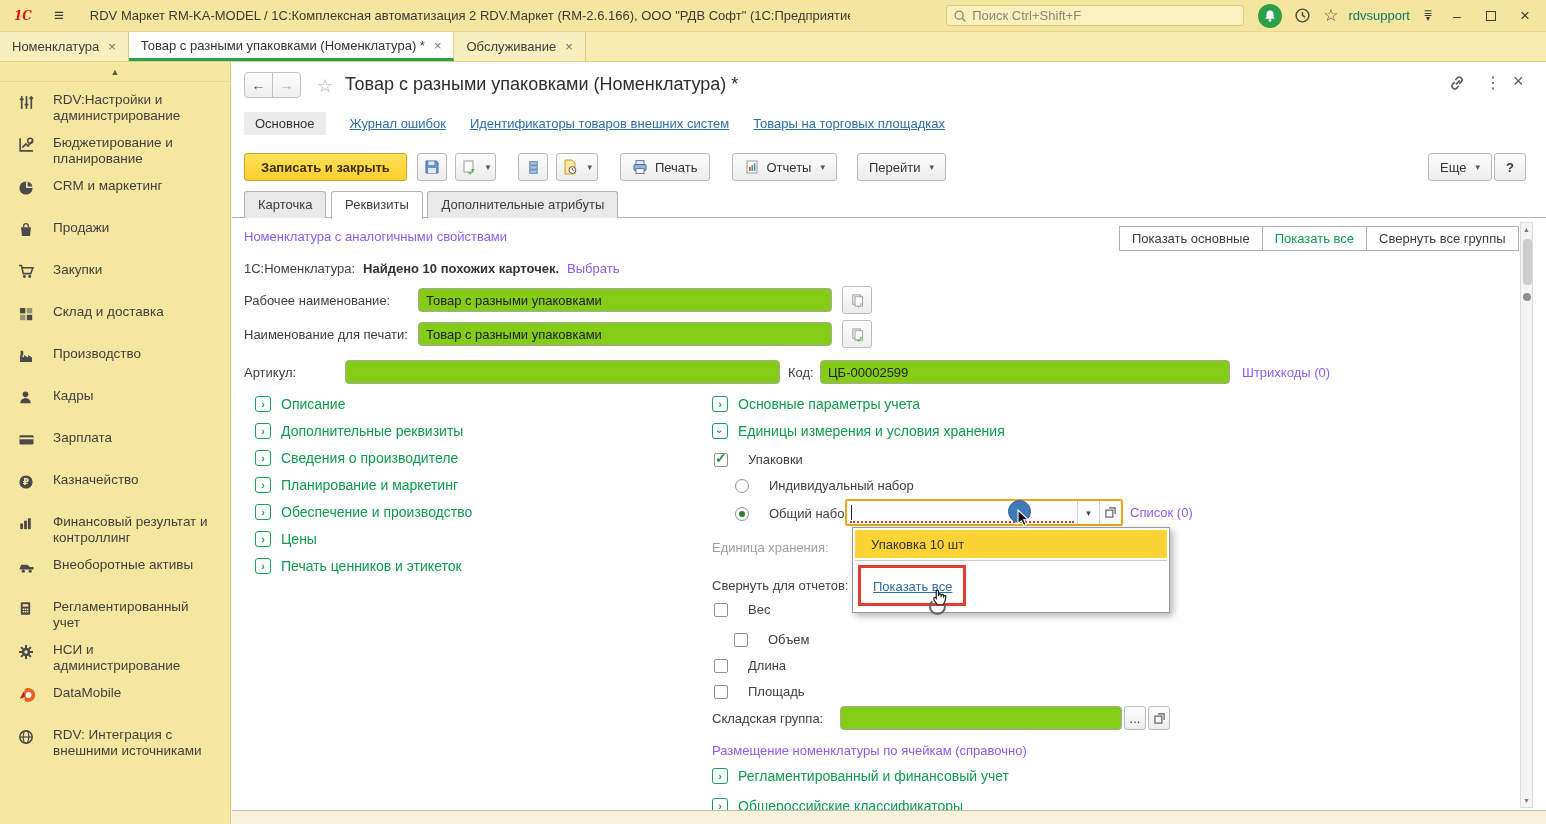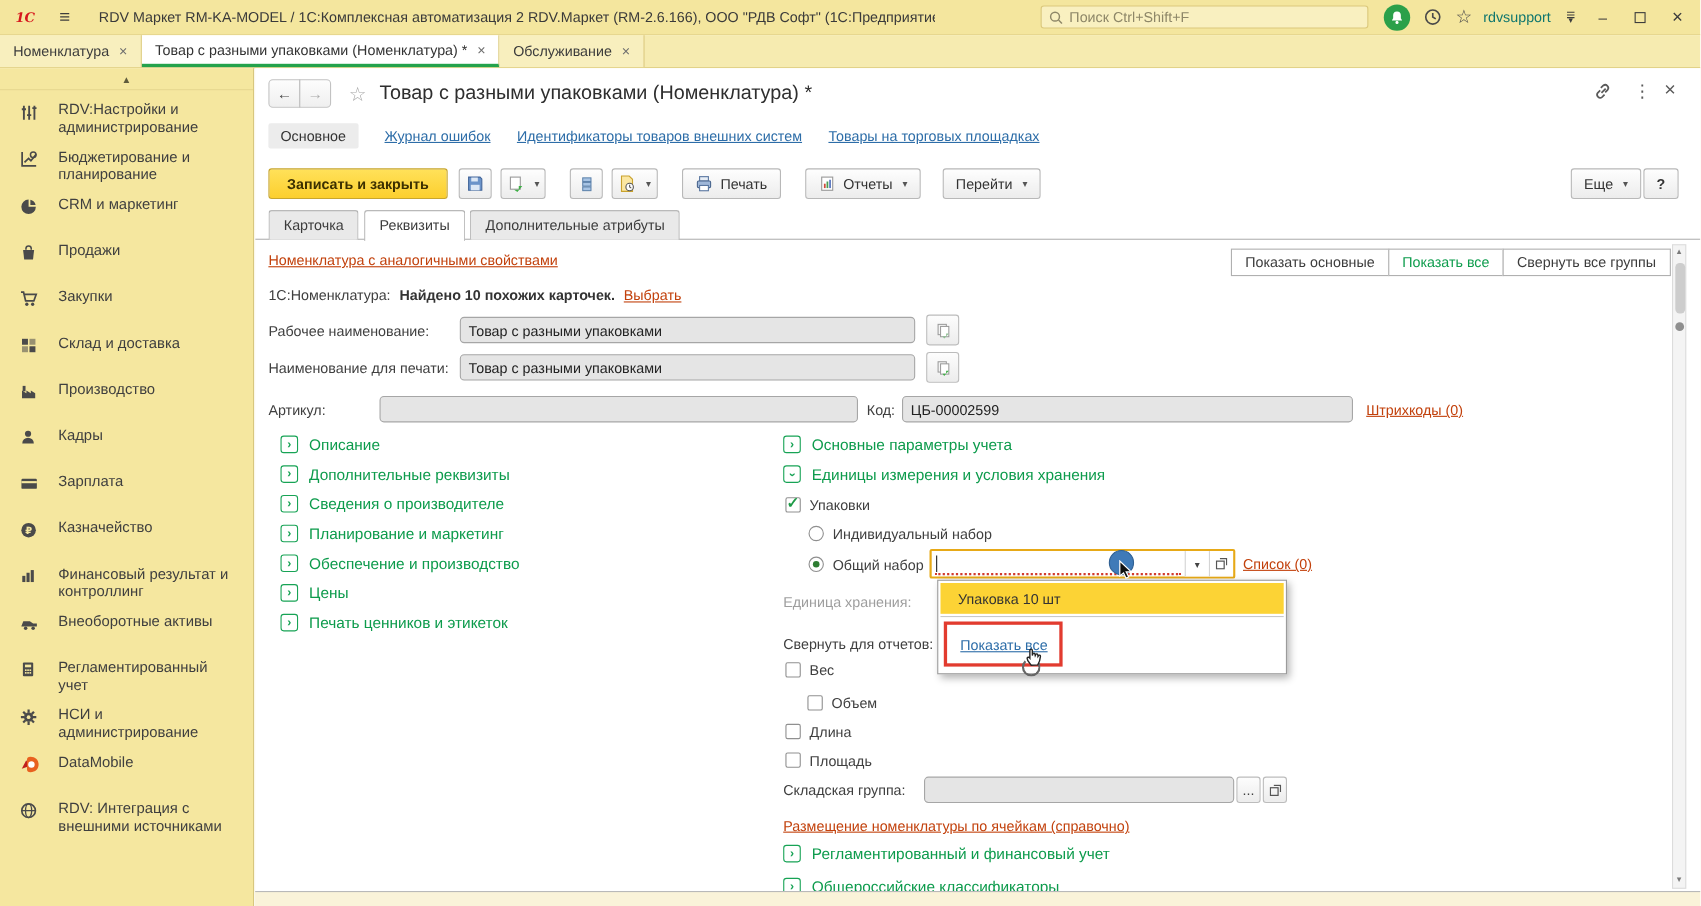--- a/index.html
+++ b/index.html
@@ -42,50 +42,50 @@
   .main{position:absolute;left:232px;top:62px;width:1314px;height:762px;background:#faf3d9}
   .panel{position:absolute;left:0;top:0;width:1314px;height:748px;background:#fff;overflow:hidden}
   .footer-strip{position:absolute;left:0;top:748px;width:1314px;height:14px;background:#faf3d9;border-top:1px solid #b9b9b9}
 
   .navbtn{width:29px;height:26px;background:linear-gradient(#fdfdfd,#efefef);border:1px solid #c2c2c2;display:flex;align-items:center;justify-content:center;font-size:14px}
   .fstar{color:#a9a9a9;font-size:18px}
   .ftitle{font-size:18px;color:#2e2e2e;font-weight:400;white-space:nowrap}
   .hico{color:#5a5a5a}
 
   .chip{background:#ececec;border-radius:2px;padding:4px 11px;color:#333}
-  .lnk{color:#c2410c;text-decoration:underline;cursor:pointer}
+  .lnk{color:#8b5cf6;cursor:pointer}
   .navlnk{color:#2d6da8;text-decoration:underline;cursor:pointer}
 
   .btn{display:inline-flex;align-items:center;gap:7px;background:linear-gradient(#fefefe,#ececec);border:1px solid #b8b8b8;border-radius:3px;height:28px;padding:0 11px;color:#333;cursor:pointer}
   .btn .dd{font-size:9px;color:#555;margin-left:2px}
   .ibtn{justify-content:center;padding:0 5px;min-width:30px}
   .savebtn{background:linear-gradient(#ffe159,#fccf2e);border:1px solid #c8a62e;font-weight:bold;color:#3c3000;height:28px;border-radius:3px;display:inline-flex;align-items:center;padding:0 16px;cursor:pointer}
 
   .ftabs{position:absolute;left:0;top:128px;width:1314px;height:28px;border-bottom:1px solid #b2b2b2;padding-left:12px}
   .ftab{display:inline-block;padding:5px 13px 6px;border:1px solid #b2b2b2;border-bottom:none;background:#e9e9e9;margin-right:1px;border-radius:3px 3px 0 0;color:#3c3c3c;position:relative;top:1px;cursor:pointer}
   .ftab.active{background:#fff;z-index:3;padding-bottom:7px}
 
   .vbtn{padding:4px 12px;border:1px solid #b0b0b0;background:#fff;margin-left:-1px;color:#3c3c3c;cursor:pointer;white-space:nowrap}
   .vbtn.green{color:#0f9d4e}
 
   .lb{font-size:13px;color:#3f3f3f}
   .lb.dis{color:#9e9e9e}
-  .inp{border:1px solid #a6a6a6;border-radius:4px;height:24px;font:13px "Liberation Sans",sans-serif;padding:0 7px;background:#e5e5e5;color:#222;outline:none}
+  .inp{border:1px solid #a6a6a6;border-radius:4px;height:24px;font:13px "Liberation Sans",sans-serif;padding:0 7px;background:#84cc16;color:#222;outline:none}
   .sbtn{height:28px;width:30px;background:linear-gradient(#fdfdfd,#ececec);border:1px solid #bcbcbc;border-radius:3px;display:flex;align-items:center;justify-content:center;cursor:pointer}
 
   .gsec{display:flex;align-items:center;gap:10px;color:#0d9b4c;font-size:14px;cursor:pointer}
   .gbox{width:16px;height:16px;border:1.5px solid #17a355;border-radius:3px;display:flex;align-items:center;justify-content:center;color:#17a355;font-size:11px;font-weight:bold;flex:0 0 16px}
   .gbox .c{display:inline-block;line-height:1}
   .gbox .down{transform:rotate(90deg)}
 
   .cbx{width:14px;height:14px;border:1px solid #909090;border-radius:2px;background:#fff;position:relative;flex:0 0 14px;cursor:pointer}
   .cbx.checked::after{content:"✓";position:absolute;left:0px;top:-4px;font-size:14px;font-weight:bold;color:#1d9b46}
   .rad{width:14px;height:14px;border:1px solid #8f8f8f;border-radius:50%;background:#fff;position:relative;flex:0 0 14px;cursor:pointer}
   .rad.sel::after{content:"";position:absolute;inset:3px;border-radius:50%;background:#2e7d32}
-  .frow{display:flex;align-items:flex-start;gap:8px}
+  .frow{display:flex;align-items:center;gap:20px}
 
   .combo{position:absolute;left:613px;top:437px;width:278px;height:27px;border:2px solid #e7a917;border-radius:2px;background:#fff;display:flex;z-index:2}
   .combo .field{flex:1;position:relative}
   .combo .caret{position:absolute;left:4px;top:4px;width:1px;height:15px;background:#222}
   .combo .spell{position:absolute;left:3px;right:3px;bottom:1px;border-bottom:2px dotted #d23b2e}
   .combo .cbtn{width:22px;border-left:1px solid #d4d4d4;display:flex;align-items:center;justify-content:center;color:#444;cursor:pointer;background:#fff}
   .combo .cbtn .dd{font-size:9px}
 
   .popup{position:absolute;left:620px;top:465px;width:318px;height:86px;background:#fff;border:1px solid #9b9b9b;box-shadow:3px 3px 7px rgba(0,0,0,.3);z-index:4}
   .pitem{margin:2px;height:28px;background:#fcd335;display:flex;align-items:center;padding-left:16px;color:#333;cursor:pointer}

